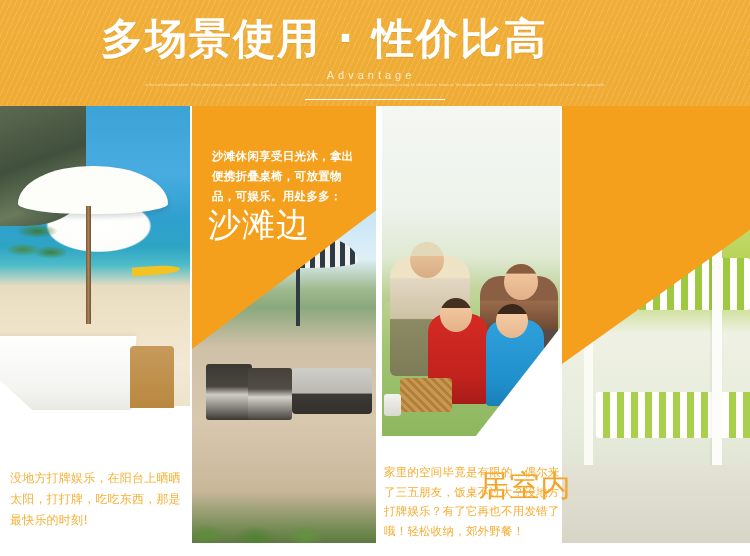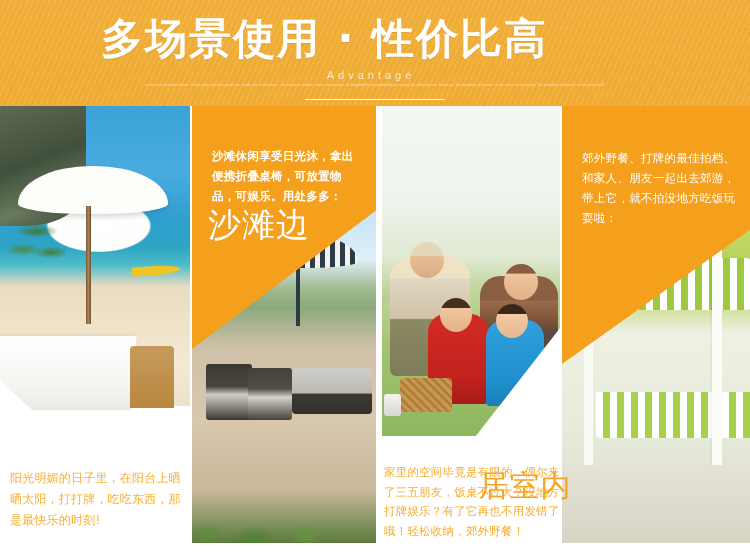--- a/index.html
+++ b/index.html
@@ -386,20 +386,19 @@
 
   <div class="wedge-1"></div>
   <div class="wedge-3b"></div>
 
   <div class="ov ov-2"></div>
   <div class="ov ov-4"></div>
 
   <div class="txt t2-body cn">沙滩休闲享受日光沐，拿出便携折叠桌椅，可放置物品，可娱乐。用处多多：</div>
   <div class="txt t2-title cn">沙滩边</div>
 
-  <div class="txt t4-body cn">郊外野餐、打牌的最佳拍档、和家人、朋友一起出去郊游，带上它，就不拍没地方吃饭玩耍啦：</div>
-
-  <div class="txt t1-body cn">阳光明媚的日子里，在阳台上晒晒太阳，打打牌，吃吃东西，那是最快乐的时刻!</div>
+
+  <div class="txt t1-body cn">没地方打牌娱乐，在阳台上晒晒太阳，打打牌，吃吃东西，那是最快乐的时刻!</div>
 
   <div class="txt t3-title cn">居室内</div>
   <div class="txt t3-body cn">家里的空间毕竟是有限的，偶尔来了三五朋友，饭桌不过大？没地方打牌娱乐？有了它再也不用发错了哦！轻松收纳，郊外野餐！</div>
 
 </div>
 
 </body></html>

